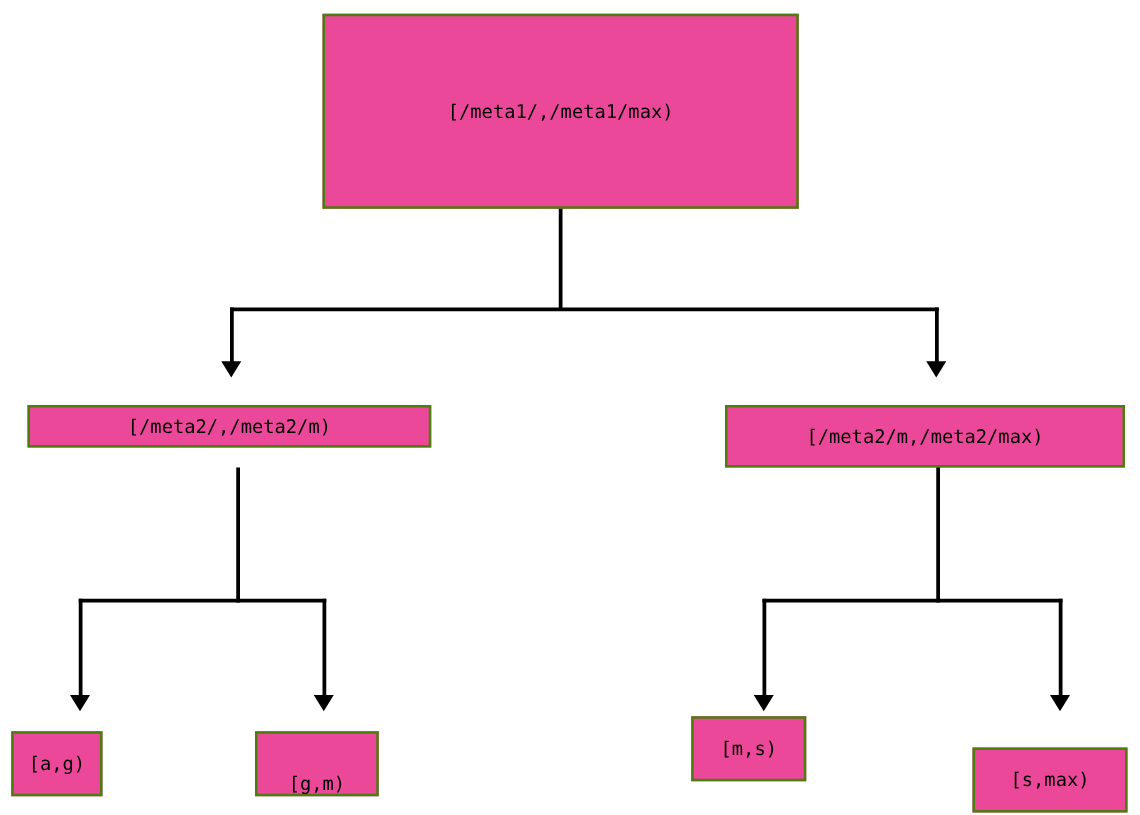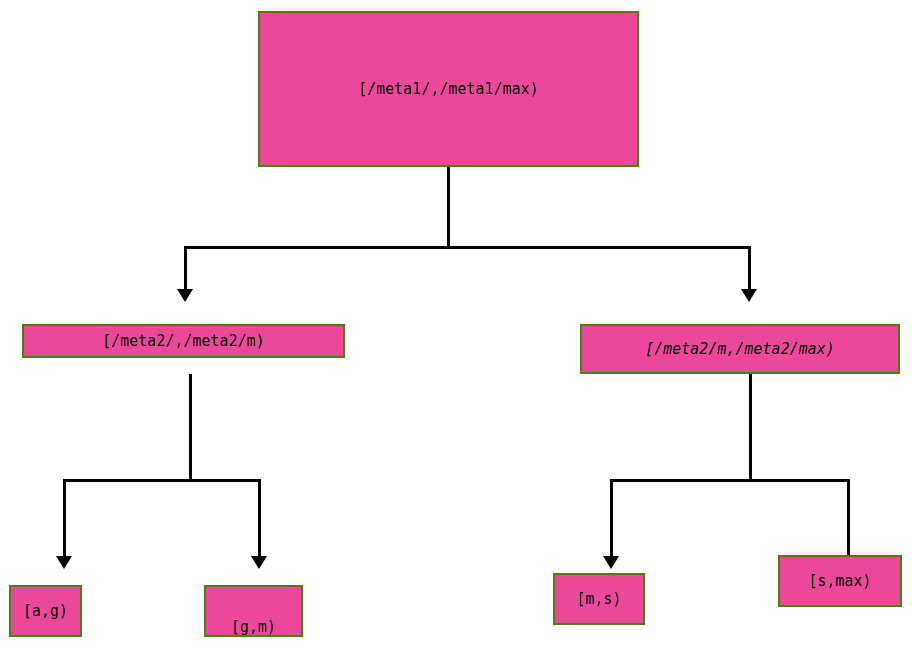--- a/index.html
+++ b/index.html
@@ -29,26 +29,26 @@
     font-family: "DejaVu Sans Mono", "Liberation Mono", monospace;
     font-size: 15px;
     line-height: 1;
     letter-spacing: 0px;
     white-space: pre;
   }
   
   #node-root   { left: 258px; top: 11px;  width: 381px; height: 156px; }
   
   #node-mid-left  { left: 22px;  top: 324px; width: 323px; height: 34px; }
-  #node-mid-right { left: 580px; top: 324px; width: 320px; height: 50px; font-style: italic; }
+  #node-mid-right { left: 580px; top: 324px; width: 320px; height: 50px; }
   
   #node-leaf-ag   { left: 9px;   top: 585px; width: 73px;  height: 52px; }
   #node-leaf-gm   { left: 204px; top: 585px; width: 99px;  height: 52px; align-items: flex-end; }
   #node-leaf-ms   { left: 553px; top: 573px; width: 92px; height: 52px; }
-  #node-leaf-smax { left: 778px; top: 555px; width: 124px; height: 52px; }
+  #node-leaf-smax { left: 778px; top: 598px; width: 124px; height: 52px; }
 
   .edge-v, .edge-h {
     position: absolute;
     background: #000000;
   }
   .edge-v { width: 3px; }
   .edge-h { height: 3px; }
 
   .arrowhead {
     position: absolute;

